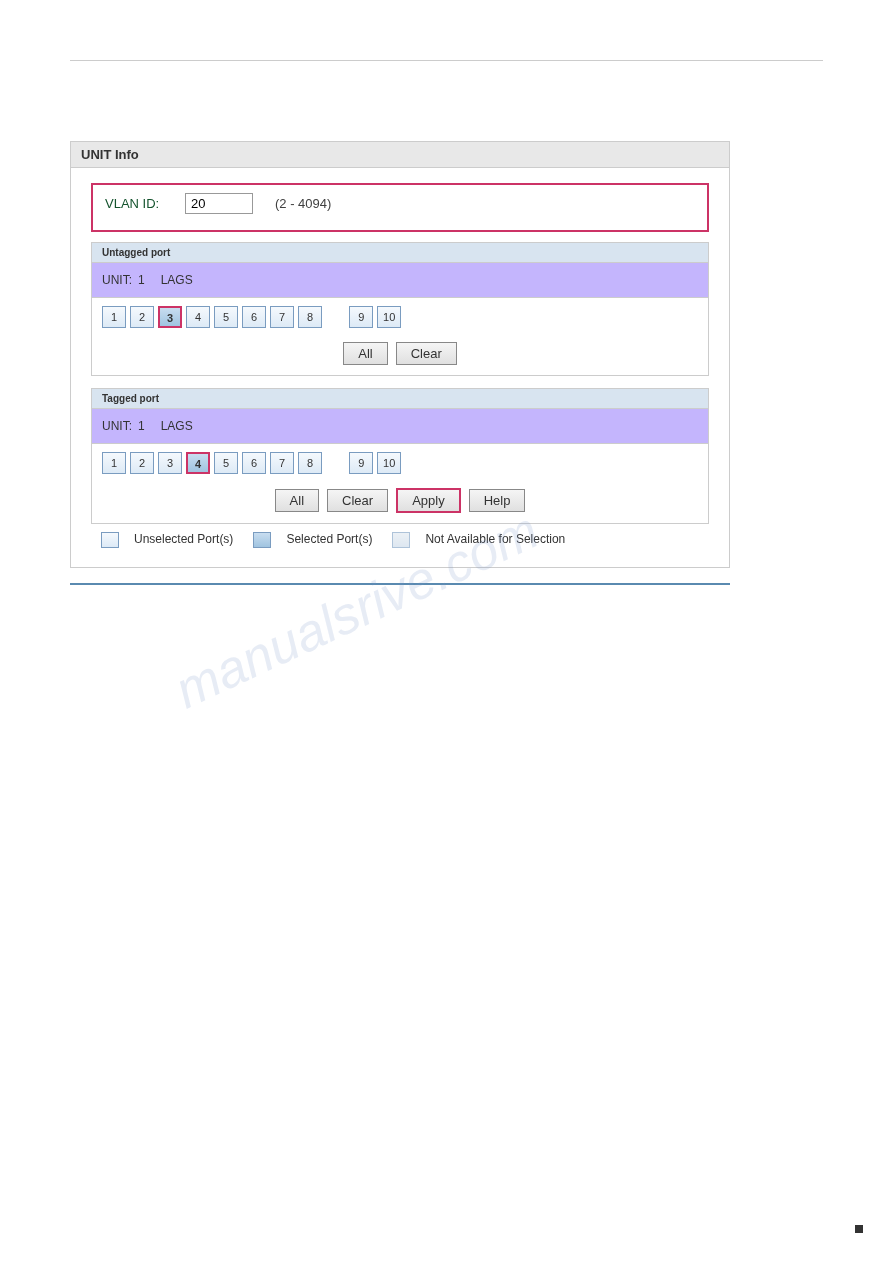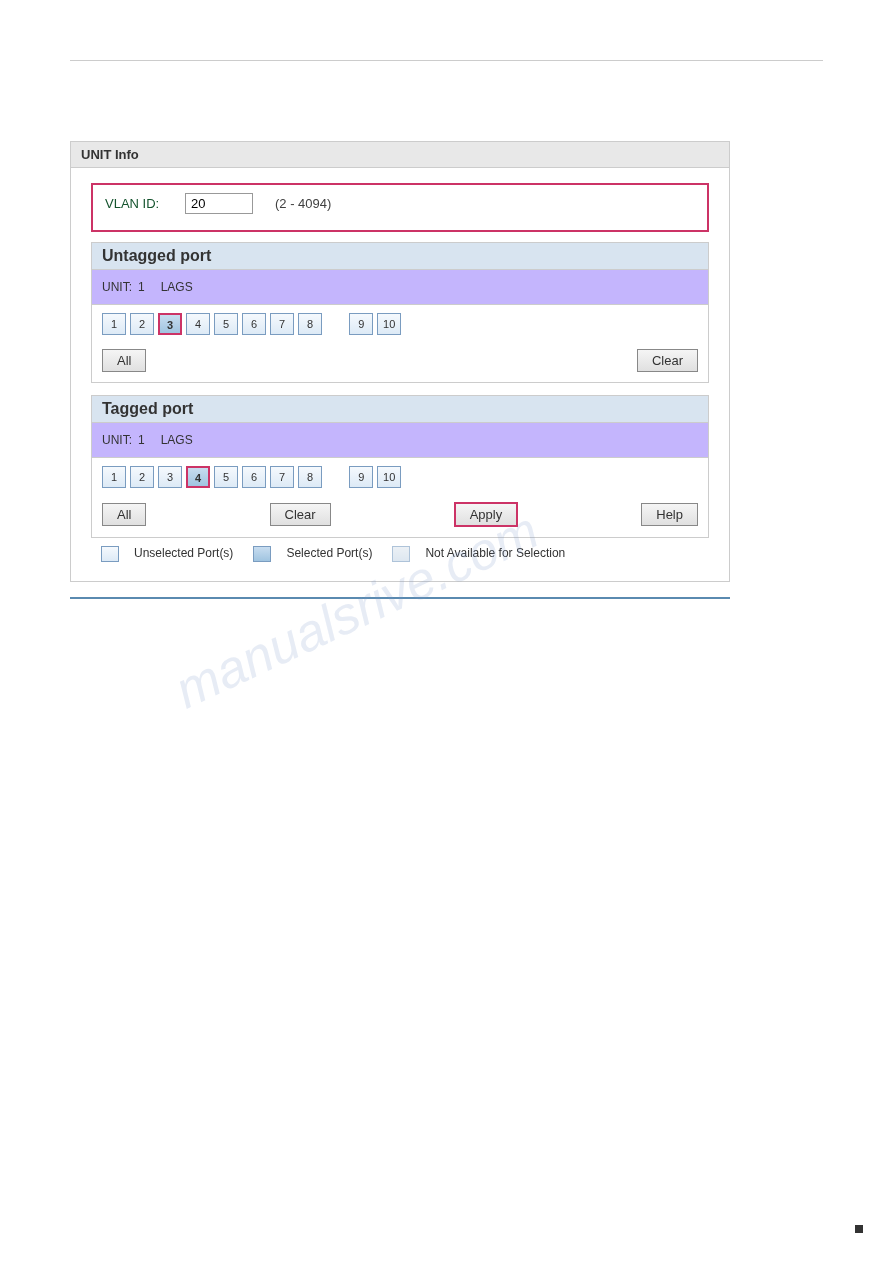--- a/index.html
+++ b/index.html
@@ -74,21 +74,21 @@
 
     
     .port-panel {
       border: 1px solid #ccc;
       margin-top: 10px;
     }
 
     .port-panel-header {
       background: #d8e4f0;
       padding: 4px 10px;
-      font-size: 16px;
+      font-size: 10px;
       font-weight: bold;
       border-bottom: 1px solid #ccc;
     }
 
     .port-unit-row {
       background: #c4b5fd;
       padding: 10px 10px;
       font-size: 12px;
       border-bottom: 1px solid #ccc;
       display: flex;
@@ -134,21 +134,21 @@
     .port-lags-group {
       display: flex;
       align-items: center;
       gap: 4px;
     }
 
     .action-row {
       padding: 6px 10px 10px 10px;
       display: flex;
       align-items: center;
-      justify-content: space-between;
+      justify-content: center;
       gap: 8px;
     }
 
     .action-btn {
       padding: 3px 14px;
       font-size: 13px;
       border: 1px solid #888;
       background: linear-gradient(to bottom, #f5f5f5, #e0e0e0);
       cursor: pointer;
       color: #333;

